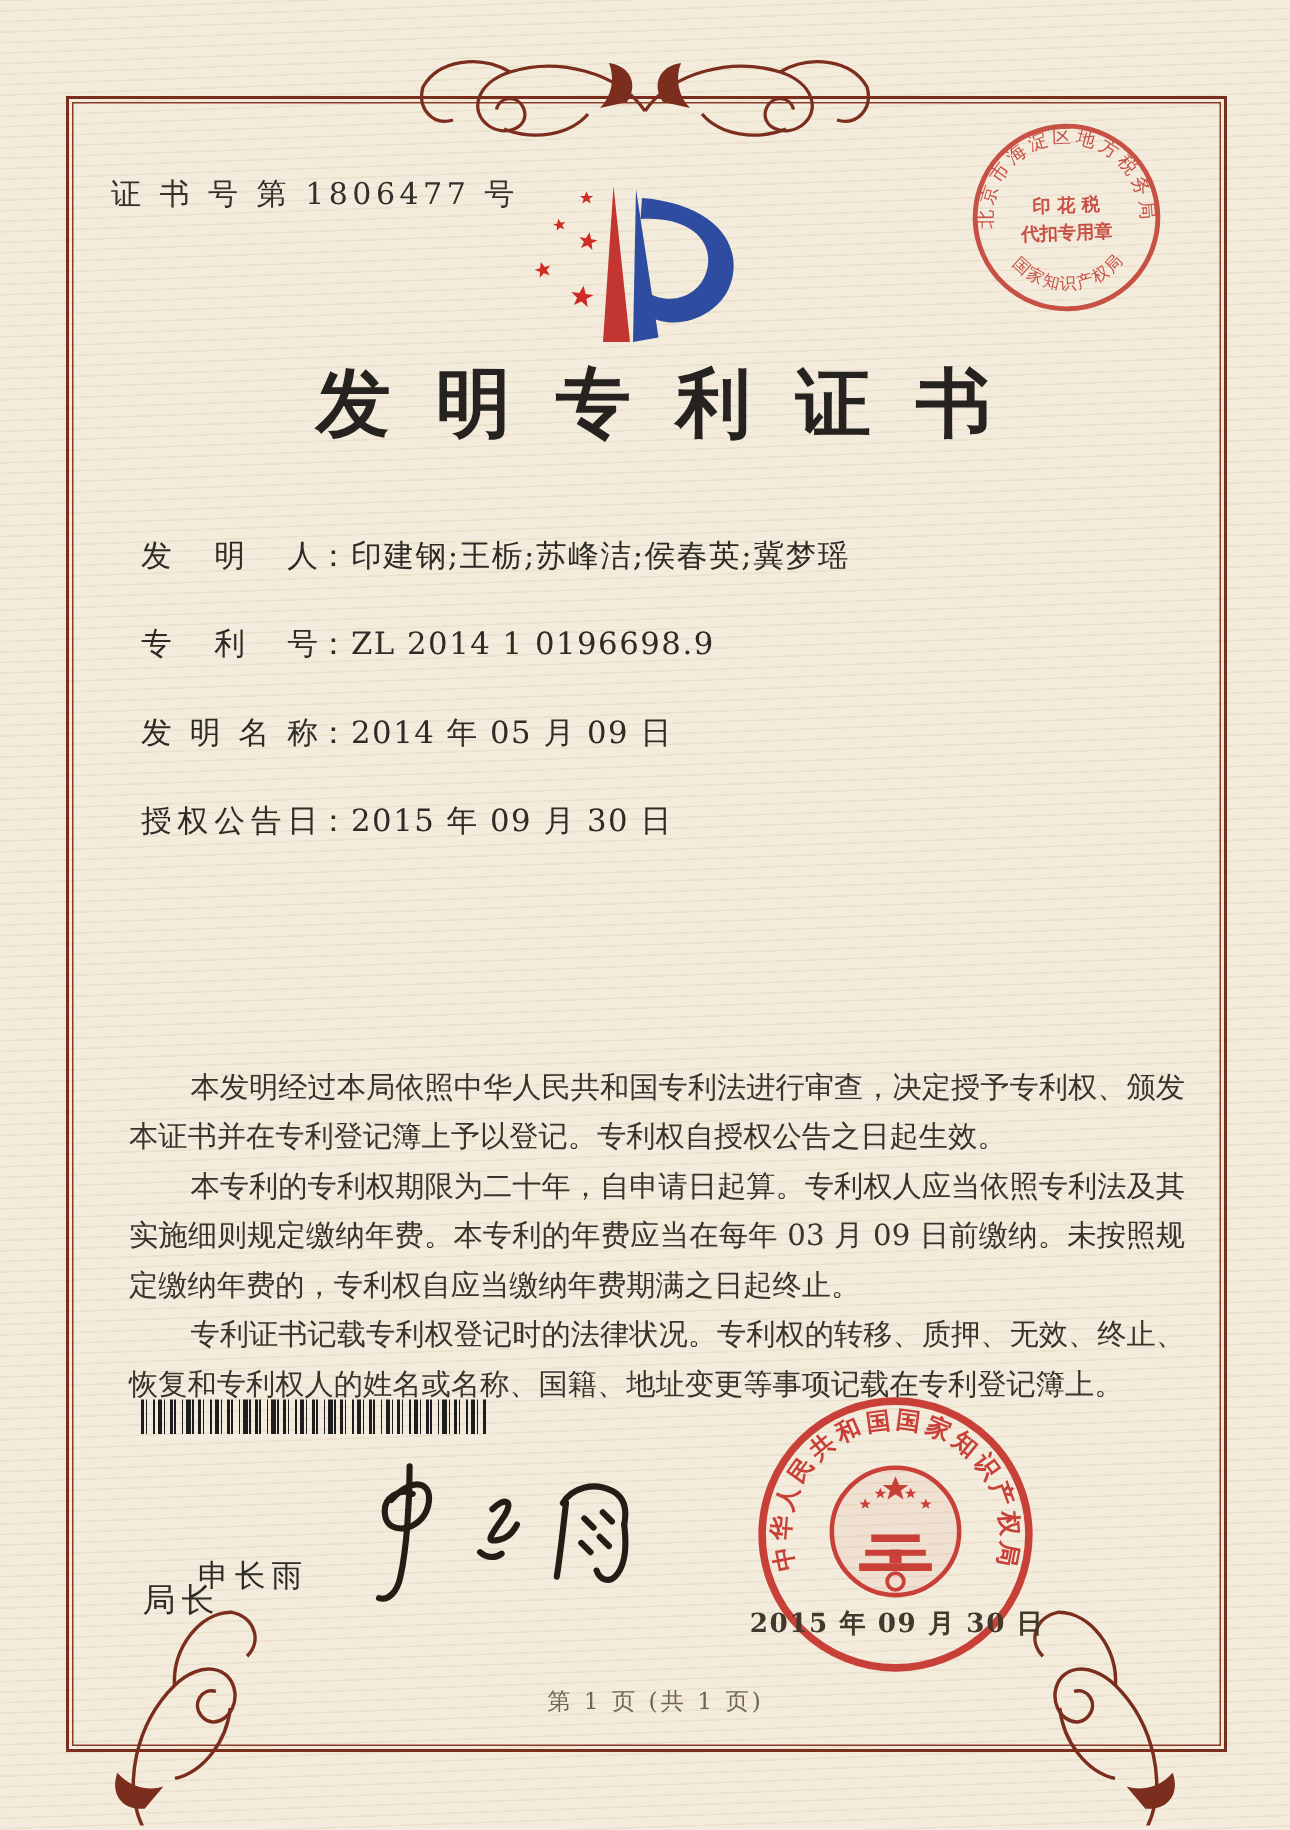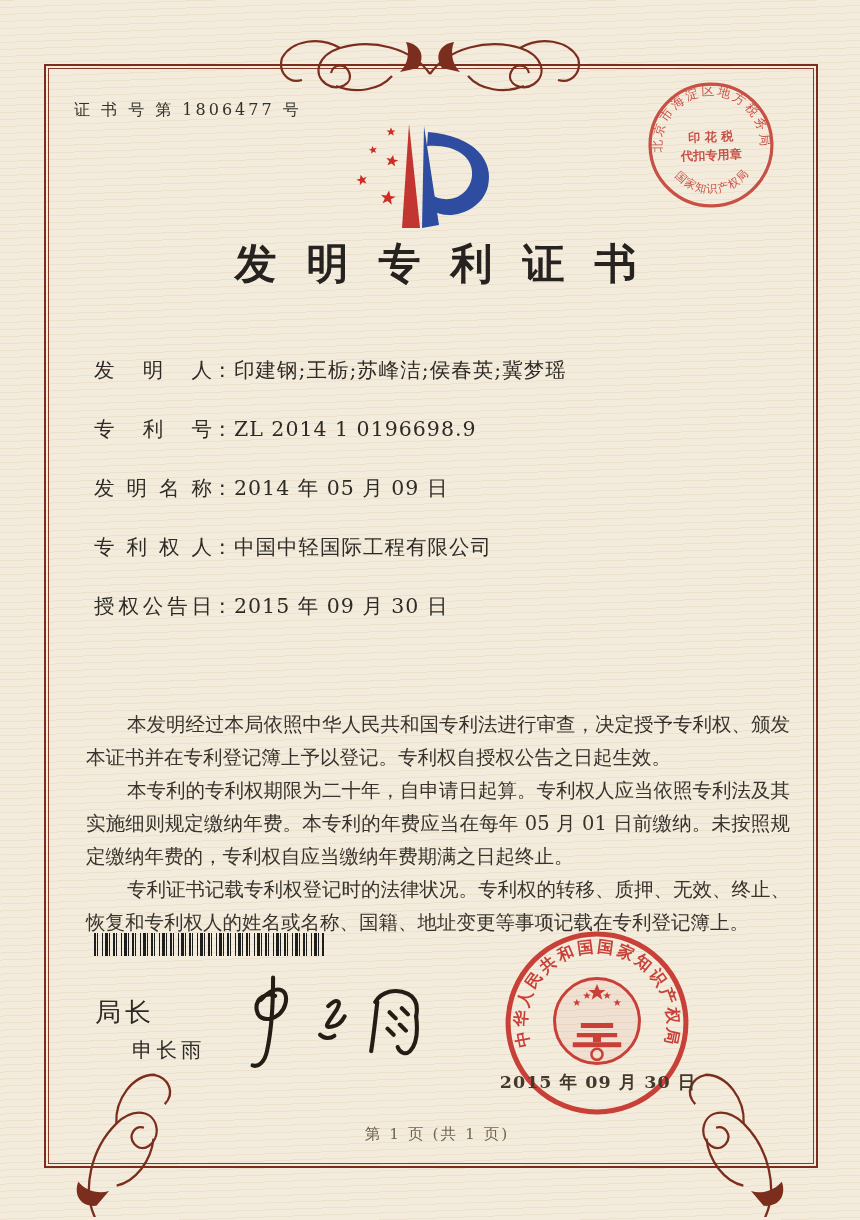--- a/index.html
+++ b/index.html
@@ -15,26 +15,26 @@
   }
   .frame{
     position:absolute;left:44px;top:64px;right:42px;bottom:52px;
     border:2px solid #7c2e1e;pointer-events:none;
   }
   .frame::after{
     content:"";position:absolute;inset:2px;border:1px solid #8a3a28;
   }
   .ornament{position:absolute;pointer-events:none;}
   .cert-no{
-    position:absolute;left:74px;top:100px;
-    font-size:16px;letter-spacing:3px;color:#33302b;
+    position:absolute;left:74px;top:116px;
+    font-size:20px;letter-spacing:3px;color:#33302b;
   }
   .title{
     position:absolute;left:0;right:0;top:236px;text-align:center;
-    font-size:42px;font-weight:bold;letter-spacing:30px;padding-left:41px;
+    font-size:50px;font-weight:bold;letter-spacing:30px;padding-left:41px;
     color:#262220;
   }
   .fields{position:absolute;left:94px;right:56px;top:356px;}
   .field-row{margin-bottom:31px;font-size:20.5px;color:#2e2a26;white-space:nowrap;}
   .flabel{
     display:inline-block;width:118px;vertical-align:bottom;
     text-align:justify;text-align-last:justify;text-justify:inter-character;
   }
   .fcolon{display:inline-block;width:22px;}
   .fvalue{letter-spacing:1px;}
@@ -45,21 +45,21 @@
   .body-text p{margin:0;text-indent:2.1em;}
   .barcode{
     position:absolute;left:94px;top:933px;width:230px;height:23px;
     background:repeating-linear-gradient(90deg,
       #1d1d1d 0 2px,transparent 2px 3px,
       #1d1d1d 3px 4px,transparent 4px 8px,
       #1d1d1d 8px 9px,transparent 9px 11px,
       #1d1d1d 11px 14px,transparent 14px 15px,
       #1d1d1d 15px 16px,transparent 16px 19px);
   }
-  .sig-title{position:absolute;left:95px;top:995px;font-size:26px;color:#2e2a26;letter-spacing:4px;}
+  .sig-title{position:absolute;left:95px;top:1052px;font-size:22px;color:#2e2a26;letter-spacing:4px;}
   .sig-name{position:absolute;left:95px;top:1036px;font-size:20.5px;color:#2e2a26;letter-spacing:4px;margin-left:37px;}
   .signature-svg{position:absolute;left:222px;top:970px;}
   .tax-stamp{position:absolute;left:644px;top:78px;opacity:.92;transform:rotate(-2deg);}
   .seal-svg{position:absolute;left:500px;top:926px;opacity:.93;}
   .seal-date{
     position:absolute;left:498px;top:1070px;width:200px;text-align:center;
     font-size:17.5px;color:#43382b;letter-spacing:1px;font-weight:bold;
   }
   .footer{
     position:absolute;left:14px;right:0;top:1124px;text-align:center;
@@ -135,30 +135,27 @@
     <div class="field-row">
       <span class="flabel">发明人</span><span class="fcolon">：</span><span class="fvalue">印建钢;王栃;苏峰洁;侯春英;冀梦瑶</span>
     </div>
     <div class="field-row">
       <span class="flabel">专利号</span><span class="fcolon">：</span><span class="fvalue">ZL 2014 1 0196698.9</span>
     </div>
     <div class="field-row">
       <span class="flabel">发明名称</span><span class="fcolon">：</span><span class="fvalue">2014 年 05 月 09 日</span>
     </div>
     <div class="field-row">
-      <span class="flabel">专利权人</span><span class="fcolon">：</span><span class="fvalue">中国中轻国际工程有限公司</span>
-    </div>
-    <div class="field-row">
       <span class="flabel">授权公告日</span><span class="fcolon">：</span><span class="fvalue">2015 年 09 月 30 日</span>
     </div>
   </div>
 
   <div class="body-text">
     <p>本发明经过本局依照中华人民共和国专利法进行审查，决定授予专利权、颁发本证书并在专利登记簿上予以登记。专利权自授权公告之日起生效。</p>
-    <p>本专利的专利权期限为二十年，自申请日起算。专利权人应当依照专利法及其实施细则规定缴纳年费。本专利的年费应当在每年 05 月 01 日前缴纳。未按照规定缴纳年费的，专利权自应当缴纳年费期满之日起终止。</p>
+    <p>本专利的专利权期限为二十年，自申请日起算。专利权人应当依照专利法及其实施细则规定缴纳年费。本专利的年费应当在每年 03 月 09 日前缴纳。未按照规定缴纳年费的，专利权自应当缴纳年费期满之日起终止。</p>
     <p>专利证书记载专利权登记时的法律状况。专利权的转移、质押、无效、终止、恢复和专利权人的姓名或名称、国籍、地址变更等事项记载在专利登记簿上。</p>
   </div>
 
   <div class="barcode"></div>
 
   <div class="sig-title">局长</div>
   <div class="sig-name">申长雨</div>
   <svg class="signature-svg" width="235" height="105" viewBox="0 0 230 100">
     <g fill="none" stroke="#241d15" stroke-width="4" stroke-linecap="round" stroke-linejoin="round">
       <path d="M38,28 C52,12 66,16 62,32 C58,48 36,52 34,38 C32,26 44,20 52,24"></path>

